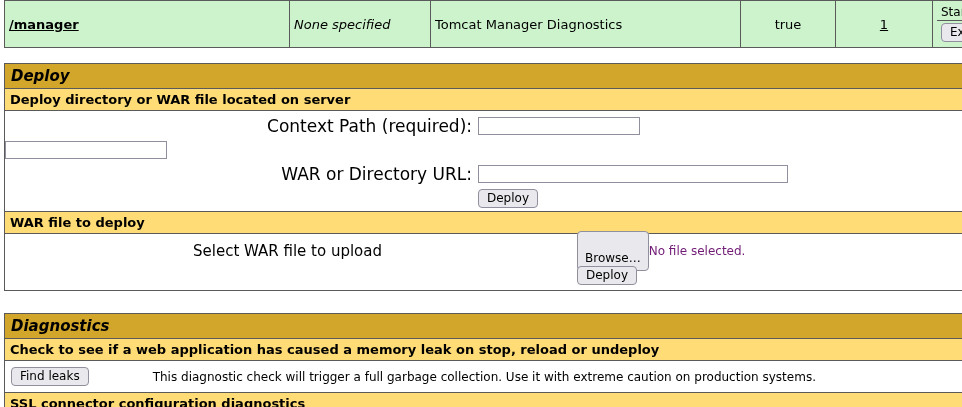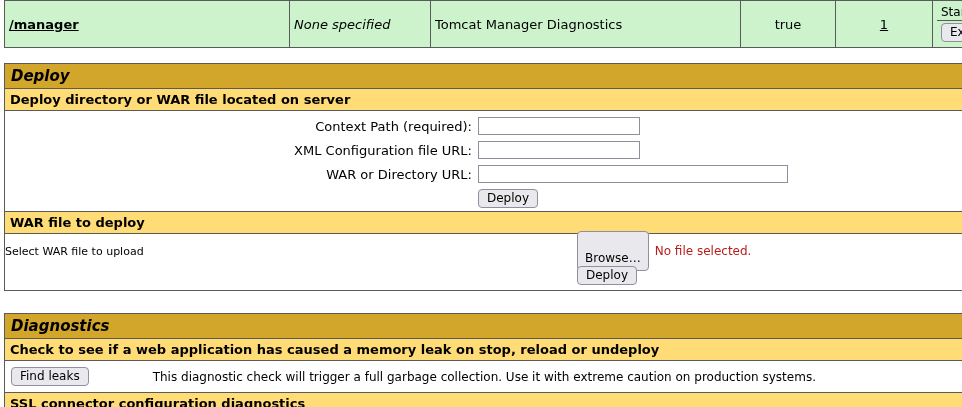--- a/index.html
+++ b/index.html
@@ -106,29 +106,29 @@
     height: 18px;
     margin-bottom: 6px;
   }
   .form-row:last-child { margin-bottom: 0; }
   .flabel {
     display: inline-block;
     width: 467px;
     text-align: right;
     margin-right: 6px;
     flex: none;
-    font-size: 13px;
+    font-size: 17px;
   }
   .flabel2 {
     display: inline-block;
     width: 565px;
-    text-align: left;
+    text-align: center;
     margin-right: 7px;
     flex: none;
-    font-size: 11px;
+    font-size: 15px;
   }
   input.txt {
     box-sizing: border-box;
     width: 162px;
     height: 18px;
     border: 1px solid var(--btn-border);
     background: #fff;
     font-family: "DejaVu Sans", "Liberation Sans", sans-serif;
     font-size: 12px;
     padding: 1px 3px;
@@ -141,21 +141,21 @@
     border: 1px solid var(--btn-border);
     border-radius: 4px;
     font-family: "DejaVu Sans", "Liberation Sans", sans-serif;
     font-size: 12px;
     color: #000;
     padding: 1px 8px;
     line-height: 15px;
     cursor: pointer;
   }
   button.btn-small { padding: 19px 7px; }
-  .nofile { font-size: 12px; color: #b91c1c; margin-left: 6px; text-align: center; }
+  .nofile { font-size: 12px; color: #701a75; margin-left: 0; text-align: center; }
 
   
   .diag-row {
     display: flex;
     align-items: center;
     padding: 6px 0;
     border-bottom: 1.5px solid var(--border-col);
     background: #fff;
   }
   .diag-btn-cell { padding-left: 6px; flex: none; }
@@ -208,21 +208,20 @@
     <div class="sec-title">Deploy</div>
 
     <div class="sec-header">Deploy directory or WAR file located on server</div>
 
     <div class="sec-body body-server">
       <div class="form-row">
         <span class="flabel">Context Path (required):</span>
         <input class="txt" type="text" value="" style="">
       </div>
       <div class="form-row">
-        <span class="flabel">XML Configuration file URL:</span>
         <input class="txt" type="text" value="" style="">
       </div>
       <div class="form-row">
         <span class="flabel">WAR or Directory URL:</span>
         <input class="txt wide" type="text" value="" style="">
       </div>
       <div class="form-row spacer-btn-row">
         <span class="flabel"></span>
         <button class="btn">Deploy</button>
       </div>

